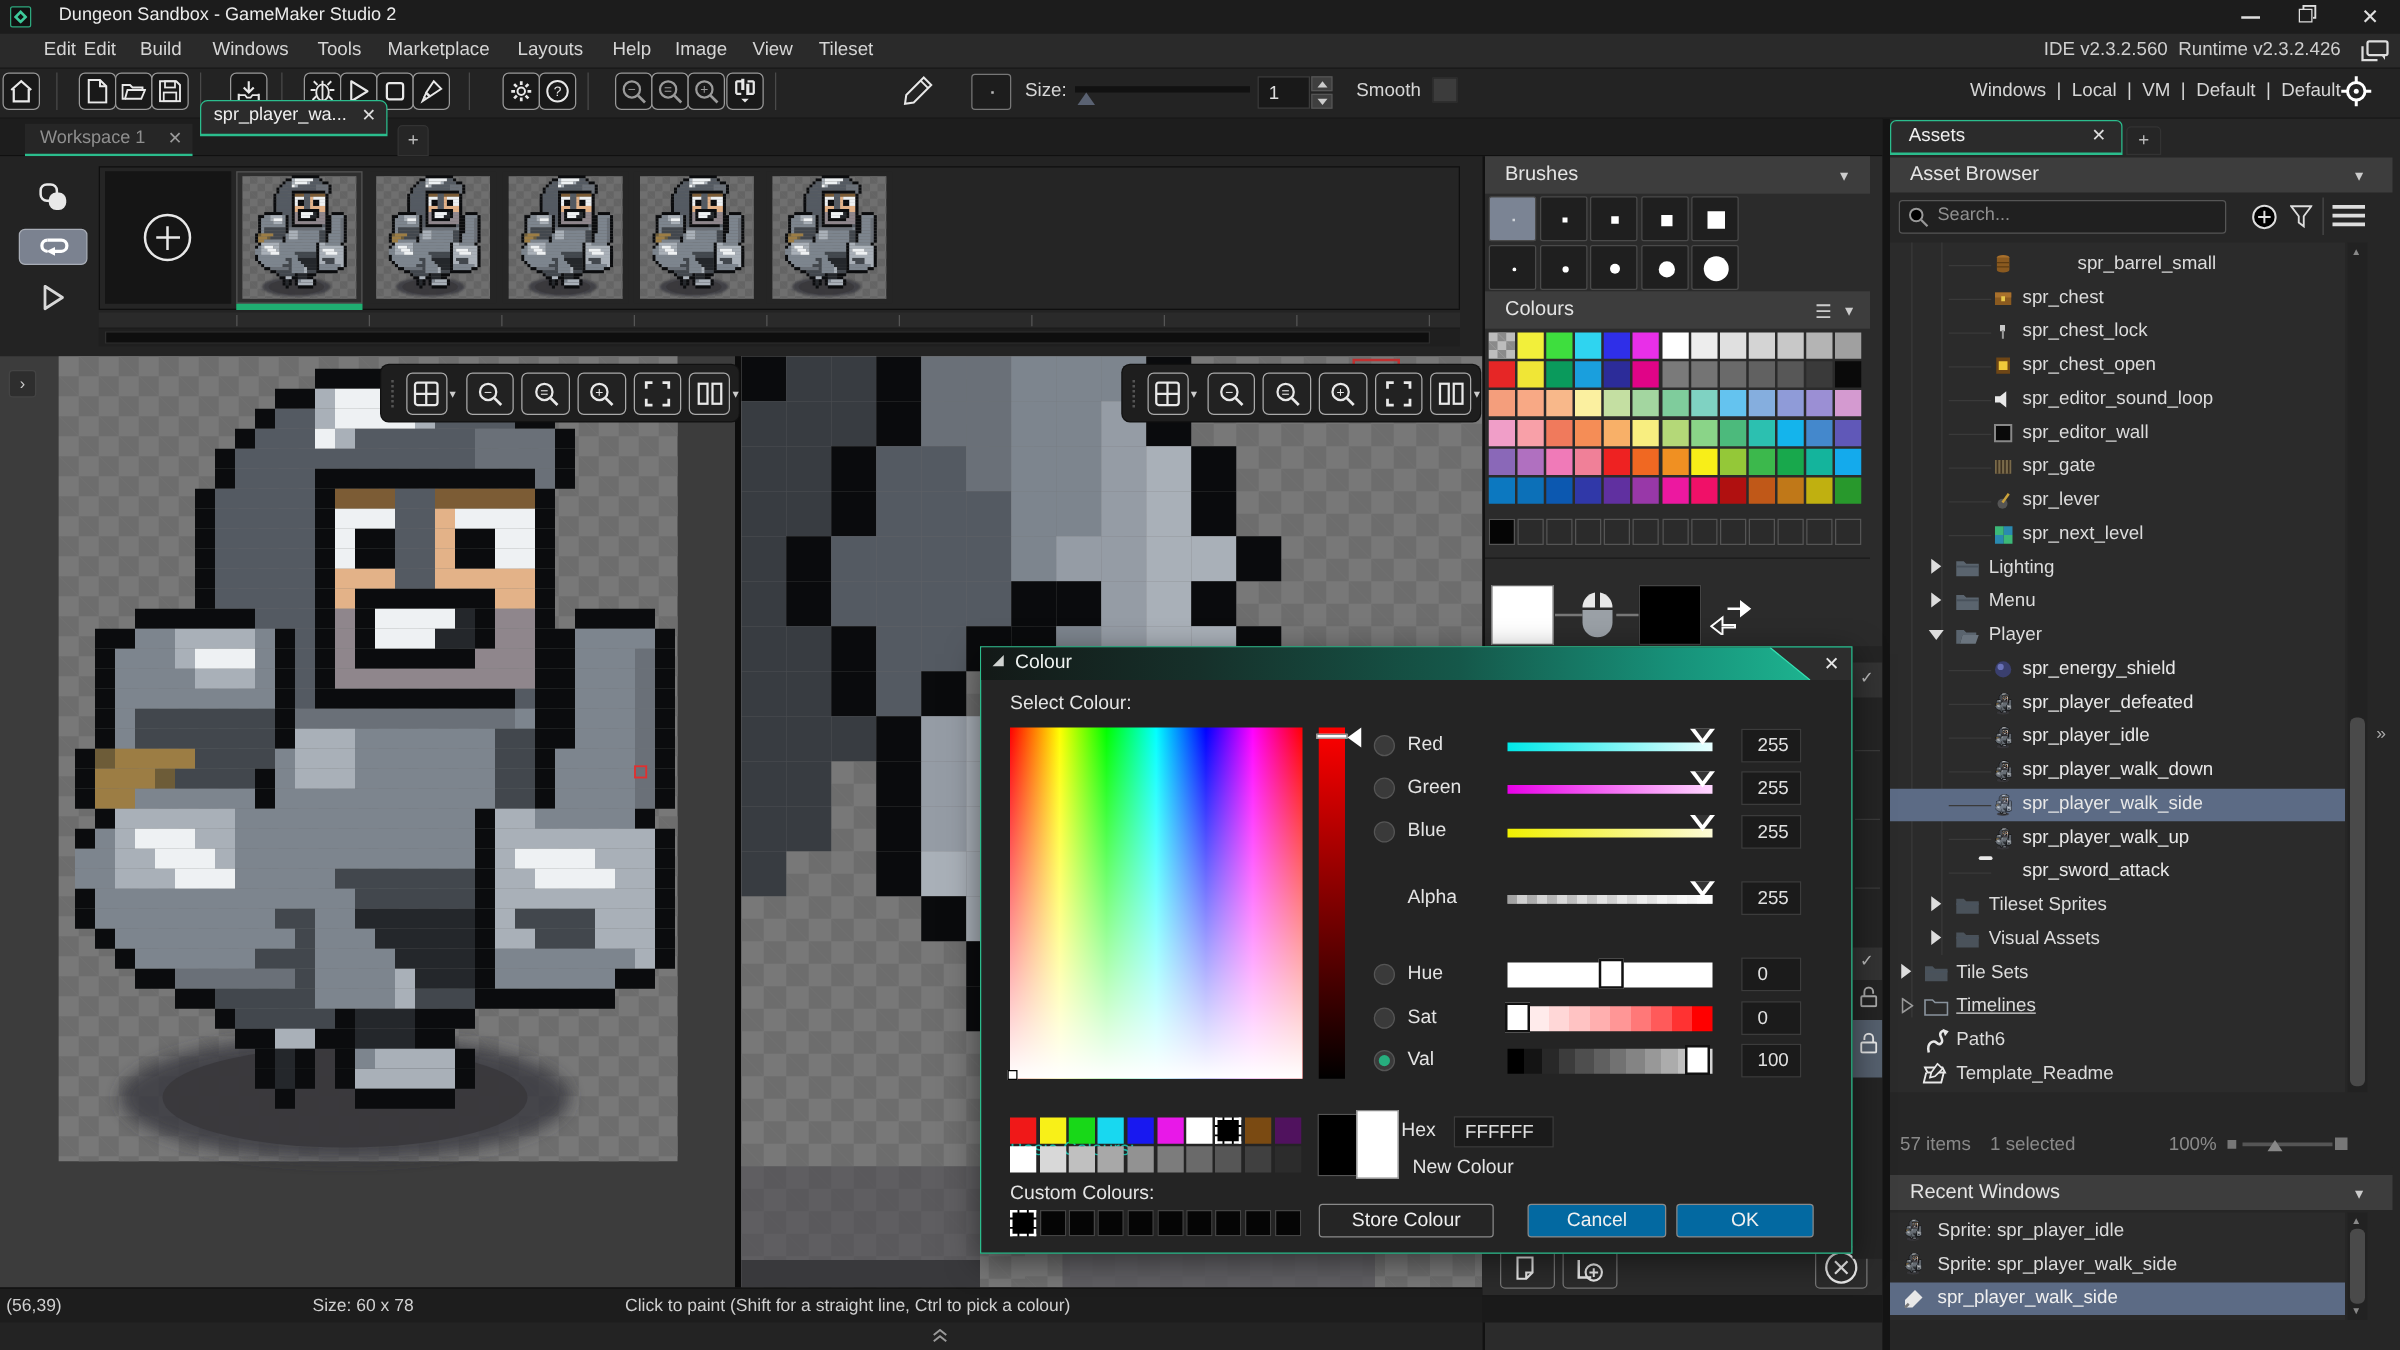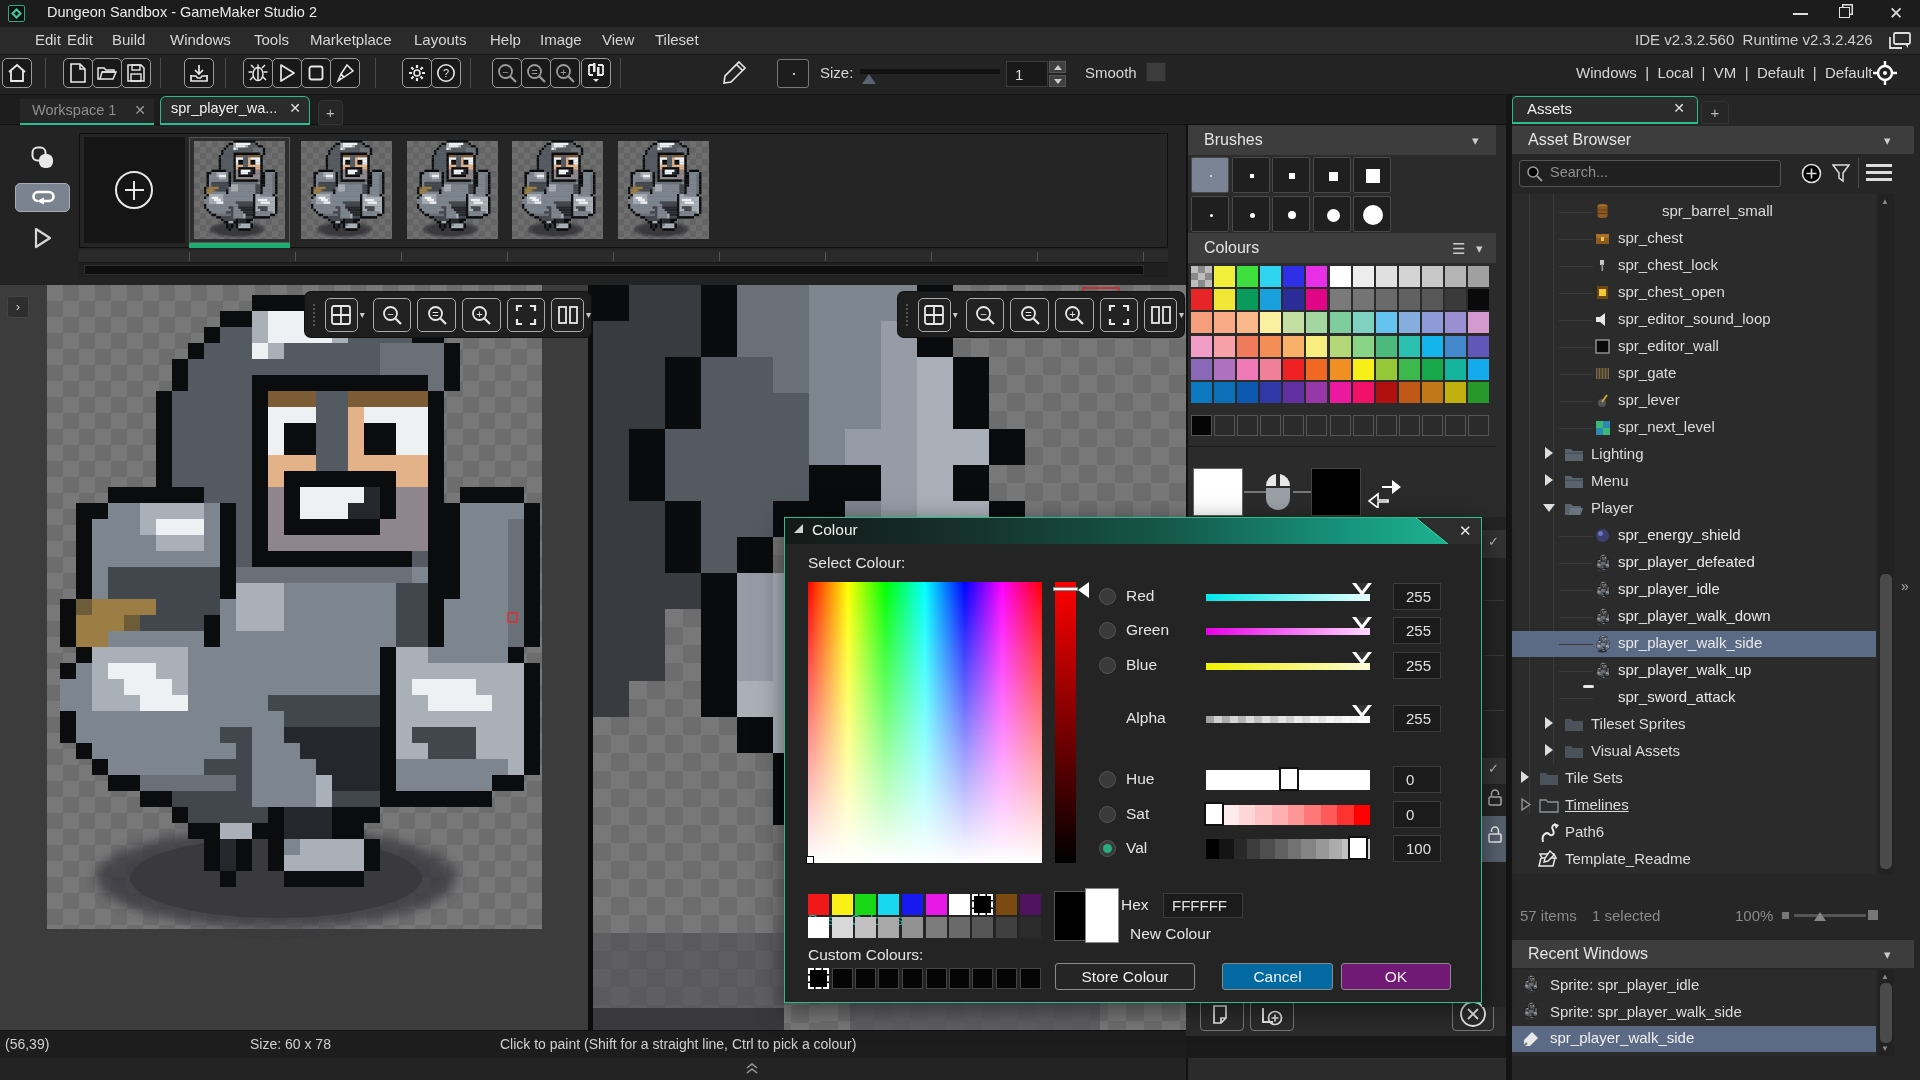--- a/index.html
+++ b/index.html
@@ -183,21 +183,21 @@
       <circle cx="13" cy="13" r="7" stroke="#fff" stroke-width="2.4"></circle>
       <circle cx="13" cy="13" r="2" fill="#fff"></circle>
       <path d="M13 1 V6 M13 20 V25 M1 13 H6 M20 13 H25" stroke="#fff" stroke-width="2.4"></path>
     </svg>
   </div>
 <div style="position:absolute;left:0;top:95px;width:1920px;height:30px;background:#1d1d1d;border-bottom:1px solid #101010;"></div>
 <div style="position:absolute;left:20px;top:99px;width:134px;height:26px;background:#262626;border-bottom:2px solid #2bbd8d;">
     <span style="position:absolute;left:12px;top:3px;font-size:14.5px;color:#8f8f8f;">Workspace 1</span>
     <span style="position:absolute;right:8px;top:3px;color:#9a9a9a;font-size:14px;">✕</span>
   </div>
-<div style="position:absolute;left:160px;top:96px;width:150px;height:29px;background:#2b2b2b;border:1px solid #2bbd8d;border-bottom:2px solid #2bbd8d;border-radius:6px 6px 0 0;padding-left:25px;">
+<div style="position:absolute;left:160px;top:80px;width:150px;height:29px;background:#2b2b2b;border:1px solid #2bbd8d;border-bottom:2px solid #2bbd8d;border-radius:6px 6px 0 0;padding-left:25px;">
     <span style="position:absolute;left:10px;top:3px;font-size:14.5px;color:#f0f0f0;">spr_player_wa...</span>
     <span style="position:absolute;right:8px;top:3px;color:#e0e0e0;font-size:14px;">✕</span>
   </div>
 <div style="position:absolute;left:318px;top:100px;width:25px;height:25px;background:#262626;border:1px solid #333;border-radius:4px 4px 0 0;color:#bbb;font-size:15px;text-align:center;line-height:23px;">+</div>
 <div style="position:absolute;left:0;top:125px;width:1186px;height:955px;background:#232323;"></div>
 <div style="position:absolute;left:31px;top:146px;width:24px;height:24px;">
     <svg width="24" height="24" viewBox="0 0 24 24" fill="none">
       <rect x="1.5" y="1.5" width="13" height="13" rx="5" stroke="#e8e8e8" stroke-width="2" fill="none"></rect>
       <rect x="8" y="8" width="14" height="14" rx="6" fill="#e8e8e8"></rect>
     </svg>
@@ -1283,12 +1283,12 @@
 <div class="abs" style="left:855px;top:968px;width:21px;height:21px;background:#050505;border:1px solid #444;"></div>
 <div class="abs" style="left:878px;top:968px;width:21px;height:21px;background:#050505;border:1px solid #444;"></div>
 <div class="abs" style="left:902px;top:968px;width:21px;height:21px;background:#050505;border:1px solid #444;"></div>
 <div class="abs" style="left:926px;top:968px;width:21px;height:21px;background:#050505;border:1px solid #444;"></div>
 <div class="abs" style="left:949px;top:968px;width:21px;height:21px;background:#050505;border:1px solid #444;"></div>
 <div class="abs" style="left:972px;top:968px;width:21px;height:21px;background:#050505;border:1px solid #444;"></div>
 <div class="abs" style="left:996px;top:968px;width:21px;height:21px;background:#050505;border:1px solid #444;"></div>
 <div class="abs" style="left:1020px;top:968px;width:21px;height:21px;background:#050505;border:1px solid #444;"></div>
 <div style="position:absolute;left:1055px;top:963px;width:140px;height:27px;background:#252525;border:1px solid #8a8a8a;border-radius:3px;color:#f0f0f0;font-size:15.5px;display:flex;align-items:center;justify-content:center;">Store Colour</div>
 <div style="position:absolute;left:1222px;top:963px;width:111px;height:27px;background:#0369a1;border:1px solid #8a8a8a;border-radius:3px;color:#f0f0f0;font-size:15.5px;display:flex;align-items:center;justify-content:center;">Cancel</div>
-<div style="position:absolute;left:1341px;top:963px;width:110px;height:27px;background:#701a75;border:1px solid #8a8a8a;border-radius:3px;color:#f0f0f0;font-size:15.5px;display:flex;align-items:center;justify-content:center;">OK</div>
+<div style="position:absolute;left:1341px;top:963px;width:110px;height:27px;background:#0369a1;border:1px solid #8a8a8a;border-radius:3px;color:#f0f0f0;font-size:15.5px;display:flex;align-items:center;justify-content:center;">OK</div>
 </body></html>

